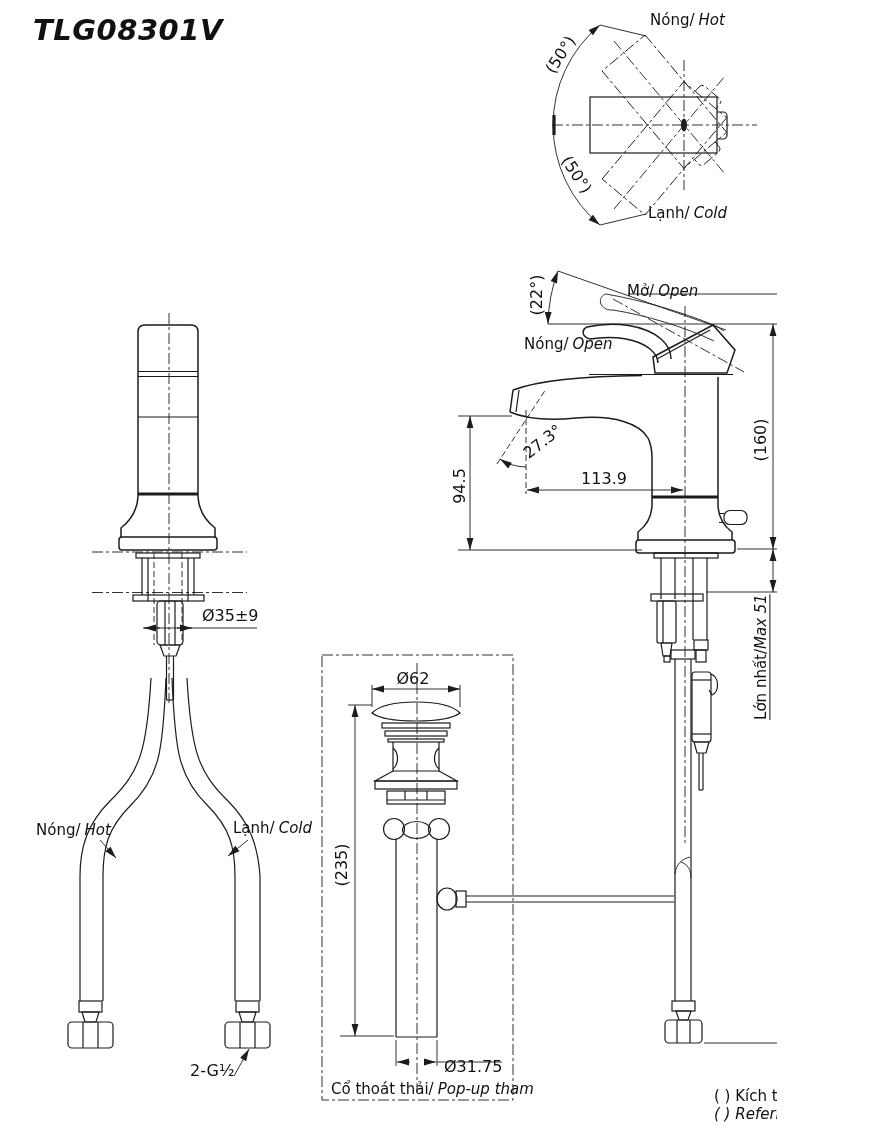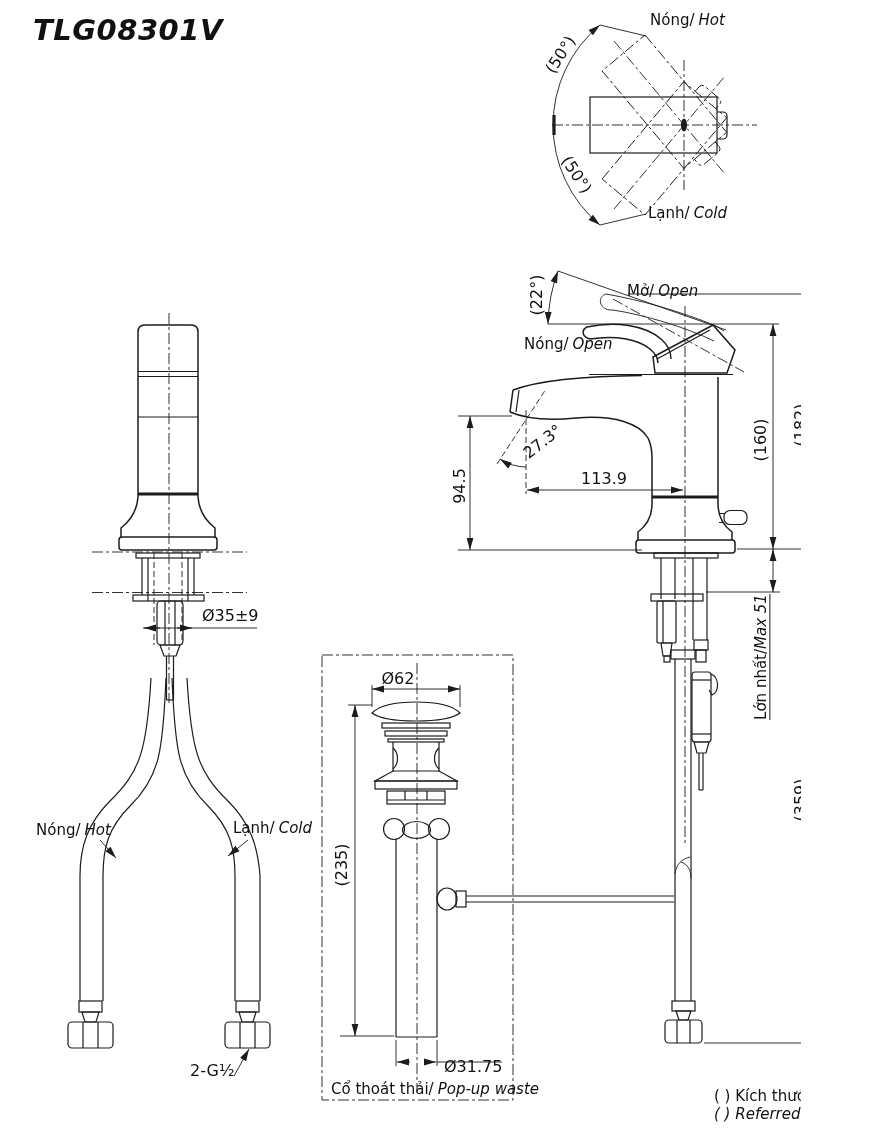--- a/index.html
+++ b/index.html
@@ -1,17 +1,17 @@
 <!DOCTYPE html>
 <html><head>
 <meta charset="utf-8">
 <style>
   html,body{margin:0;padding:0;background:#fff;}
   #page{position:relative;width:777px;height:1134px;background:#ffffff;overflow:hidden;
-        font-family:"DejaVu Sans","Liberation Sans",sans-serif;color:#111;padding-left:24px;}
+        font-family:"DejaVu Sans","Liberation Sans",sans-serif;color:#111;}
   svg{position:absolute;left:0;top:0;}
   .s{stroke:#1c1c1c;fill:none;stroke-width:1.2;}
   .s2{stroke-width:1.5;}
   .thin{stroke:#1c1c1c;fill:none;stroke-width:0.9;}
   .cl{stroke:#1c1c1c;fill:none;stroke-width:0.9;stroke-dasharray:11 3 3 3;}
   .hid{stroke:#1c1c1c;fill:none;stroke-width:0.9;stroke-dasharray:6 3;}
   .thk{stroke:#1c1c1c;stroke-width:3.2;}
   .lbl{position:absolute;font-size:15px;line-height:1.15;white-space:nowrap;color:#111;}
   .dim{font-size:16px;}
   .c{transform:translate(-50%,-50%);}
@@ -260,20 +260,20 @@
   <div class="lbl dim r90" style="left:761px;top:440px">(160)</div>
   <div class="lbl dim r90" style="left:801px;top:425px">(182)</div>
   <div class="lbl r90 ul tight" style="left:762px;top:657px"><span class="vi">Lớn nhất/</span><span class="en">Max 51</span></div>
   <div class="lbl dim r90" style="left:801px;top:800px">(359)</div>
 
   <div class="lbl dim" style="left:202px;top:607px">Ø35±9</div>
   <div class="lbl" style="left:36px;top:822px"><span class="vi">Nóng/</span><span class="en">Hot</span></div>
   <div class="lbl" style="left:233px;top:820px"><span class="vi">Lạnh/</span><span class="en">Cold</span></div>
   <div class="lbl dim" style="left:190px;top:1062px">2-G½</div>
 
-  <div class="lbl dim c" style="left:398px;top:679px">Ø62</div>
+  <div class="lbl dim c" style="left:413px;top:679px">Ø62</div>
   <div class="lbl dim r90" style="left:342px;top:865px">(235)</div>
   <div class="lbl dim" style="left:444px;top:1058px">Ø31.75</div>
-  <div class="lbl" style="left:331px;top:1081px"><span class="vi">Cổ thoát thải/</span><span class="en">Pop-up waste</span></div>
+  <div class="lbl" style="left:331px;top:1081px"><span class="vi">Cổ thoát thải/</span><span class="en">Pop-up tham</span></div>
 
   <div class="lbl" style="left:714px;top:1088px">( ) Kích thước tham khảo</div>
   <div class="lbl it" style="left:714px;top:1106px">( ) Referred dimension</div>
 </div>
 
 </body></html>

